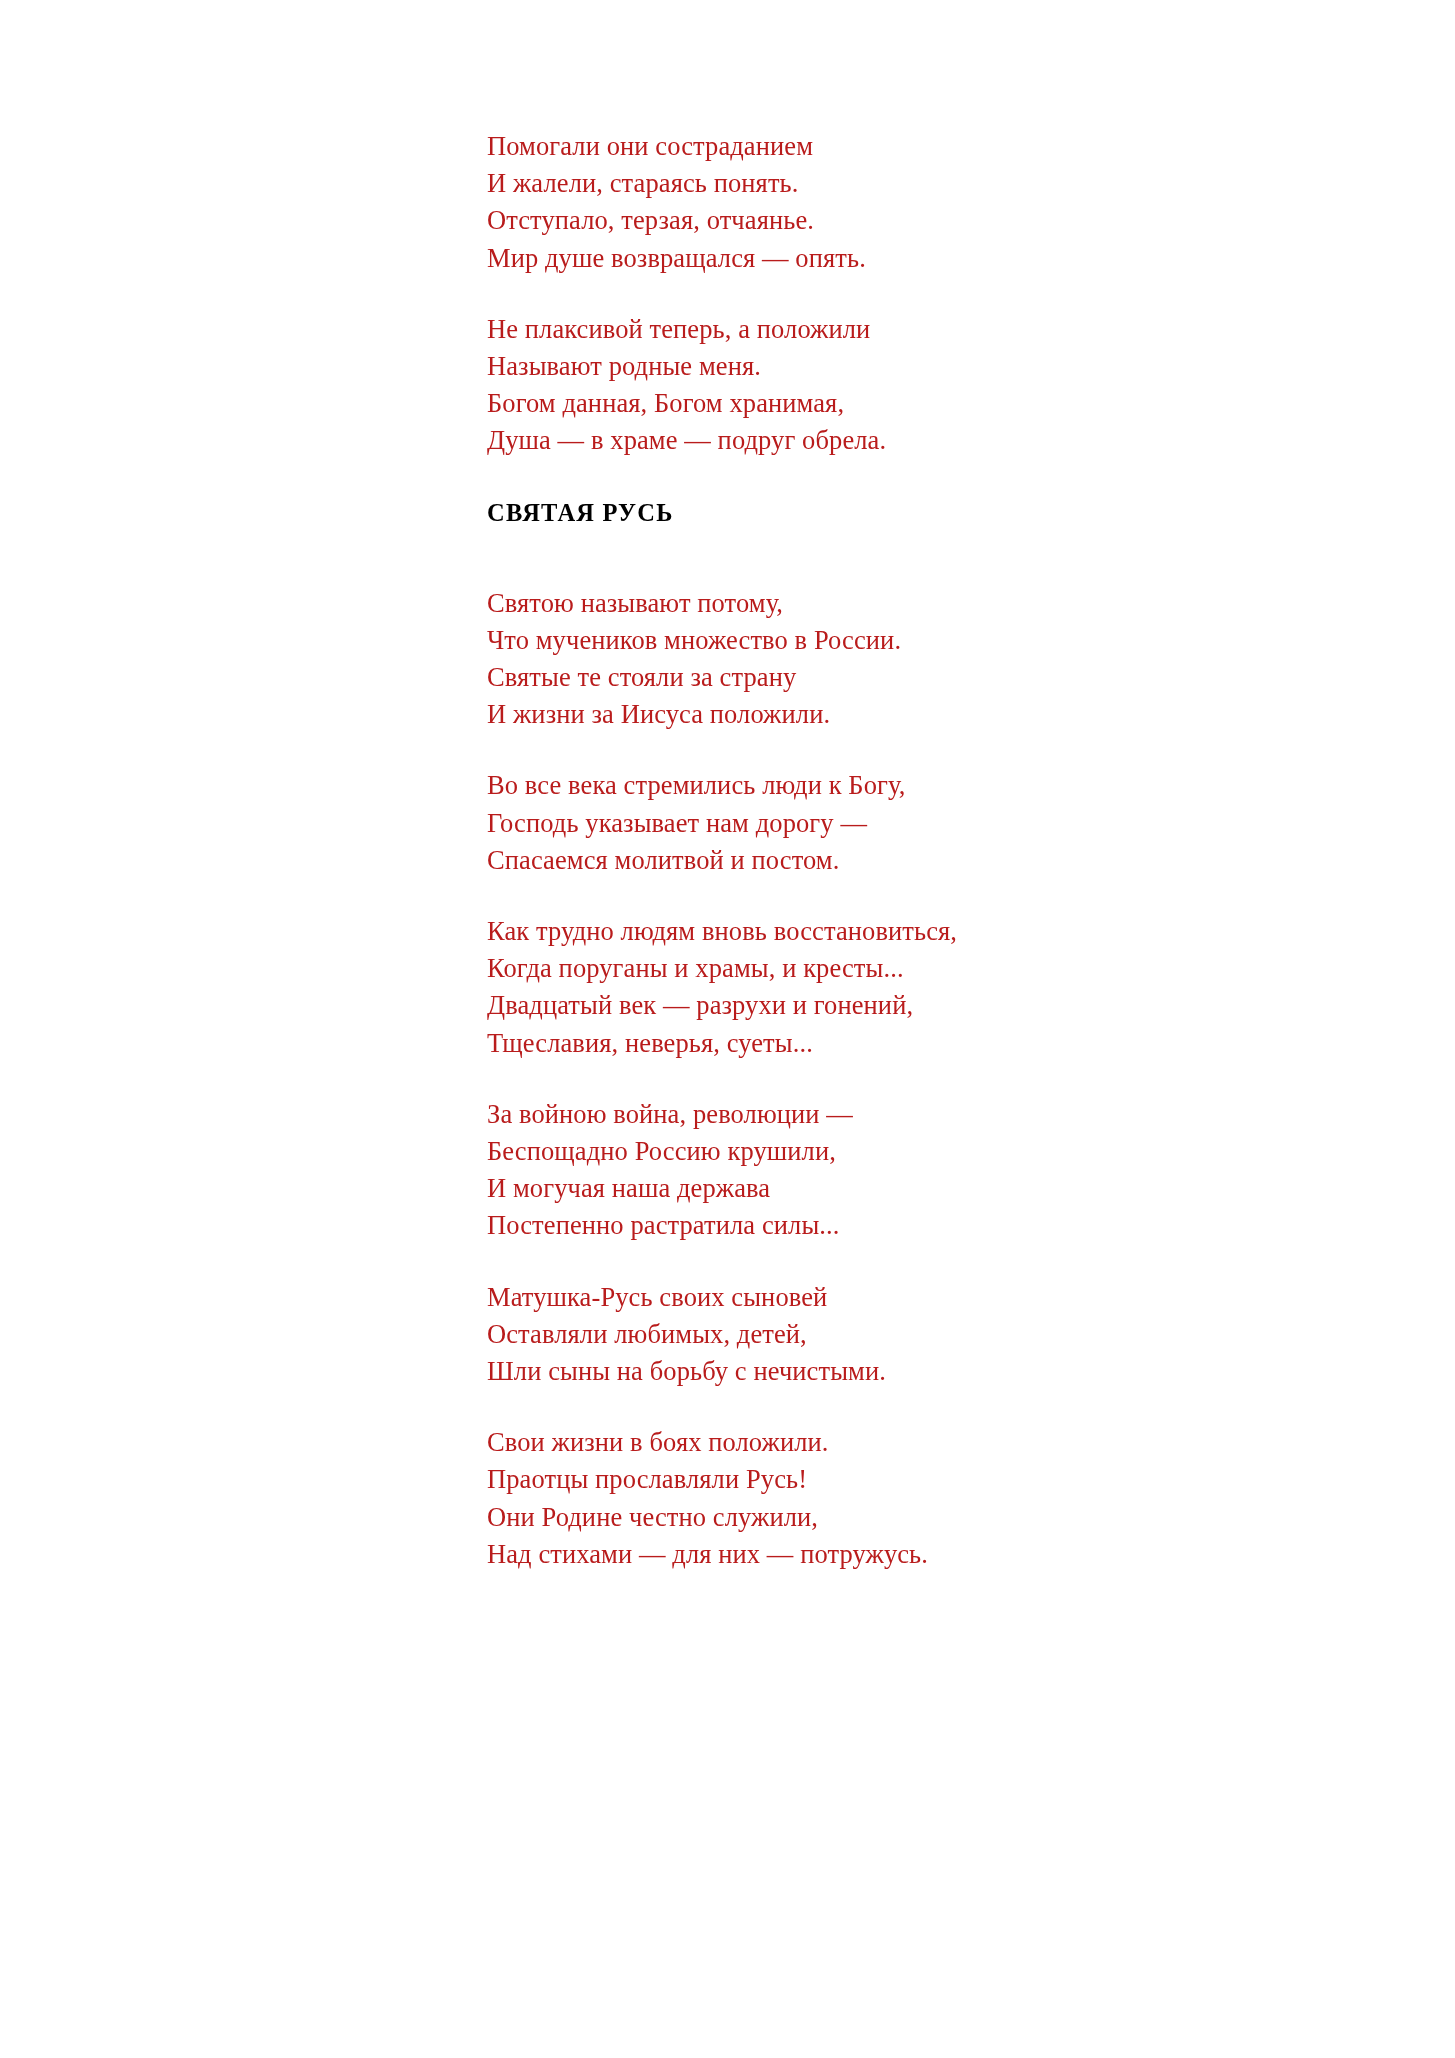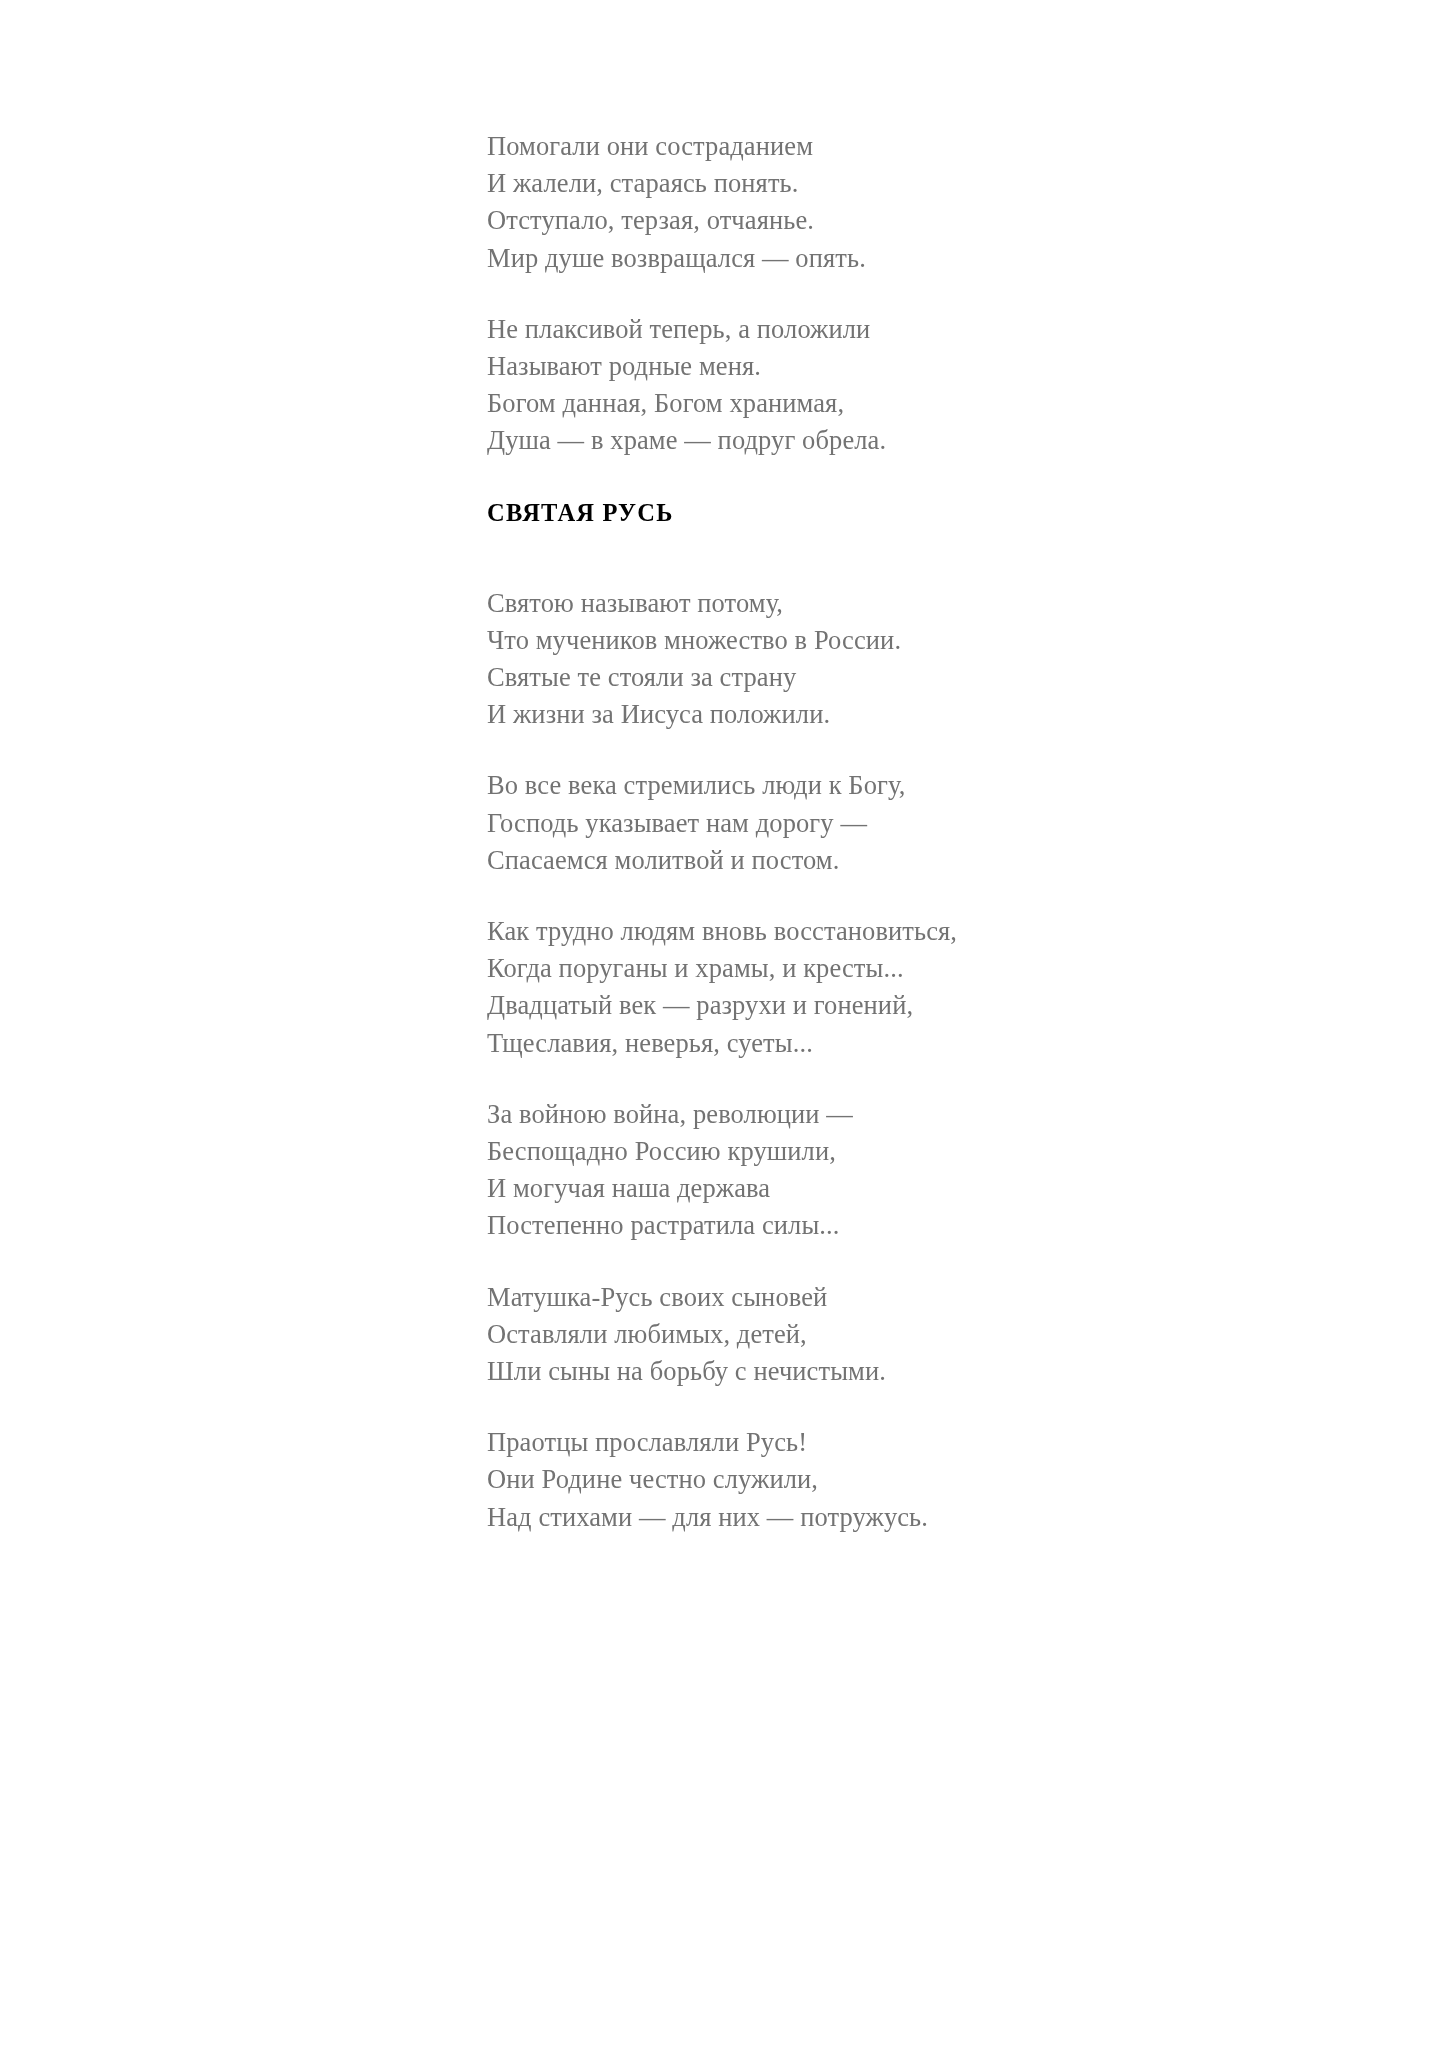--- a/index.html
+++ b/index.html
@@ -23,21 +23,21 @@
     top: 128px;
     width: 760px;
   }
   .stanza {
     margin: 0 0 34px 0;
   }
   .line {
     font-size: 26.5px;
     line-height: 37.2px;
     white-space: pre;
-    color: #737373;
+    color: #b91c1c;
     letter-spacing: 0.1px;
   }
   .poem-title {
     font-size: 24.5px;
     font-weight: bold;
     letter-spacing: 1.2px;
     margin: 0 0 0 0;
     padding: 0;
     width: 470px;
     line-height: 37px;
@@ -103,20 +103,21 @@
         <div class="line">Постепенно растратила силы...</div>
       </div>
 
       <div class="stanza">
         <div class="line">Матушка-Русь своих сыновей</div>
         <div class="line">Оставляли любимых, детей,</div>
         <div class="line">Шли сыны на борьбу с нечистыми.</div>
       </div>
 
       <div class="stanza">
+        <div class="line">Свои жизни в боях положили.</div>
         <div class="line">Праотцы прославляли Русь!</div>
         <div class="line">Они Родине честно служили,</div>
         <div class="line">Над стихами — для них — потружусь.</div>
       </div>
     </div>
 
   </div>
 </div>
 
 </body></html>

